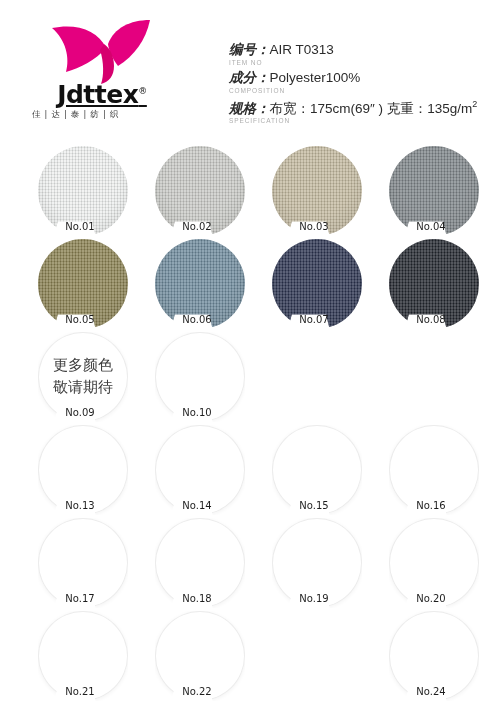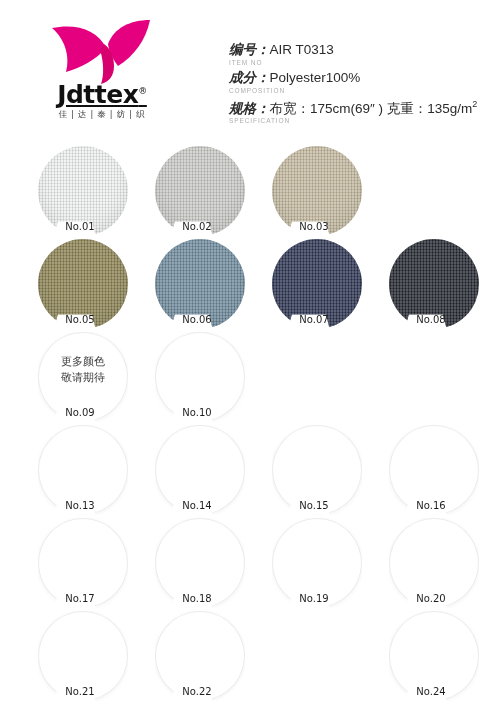--- a/index.html
+++ b/index.html
@@ -56,21 +56,21 @@
   .logo-reg {
     font-size: 9px;
     vertical-align: super;
     font-weight: normal;
   }
   .logo-sub {
     position: absolute;
     left: 0;
     top: 96px;
     width: 140px;
-    text-align: center;
+    text-align: left;
     font-size: 8.5px;
     color: #3a3a3a;
     letter-spacing: 1px;
     line-height: 1;
     white-space: nowrap;
   }
 
   .specs {
     position: absolute;
     left: 229px;
@@ -162,21 +162,21 @@
       inset 0 0 0 1px #ececec,
       0 1px 4px rgba(0,0,0,0.05);
   }
 
   .disc-note {
     position: absolute;
     left: 0;
     top: 22px;
     width: 90px;
     text-align: center;
-    font-size: 11px;
+    font-size: 15px;
     line-height: 1.45;
     color: #3d3d3d;
     white-space: pre-line;
     pointer-events: none;
   }
 
   .disc-label {
     position: absolute;
     left: 14px;
     top: 74px;
@@ -245,20 +245,26 @@
           <div class="disc filled" style="background-color: rgb(201, 202, 198);"></div>
           <div class="disc-label">No.02</div>
         </div>
       </div>
       <div class="cell" style="left: 272px;">
         <div class="disc-wrap">
           <div class="disc filled" style="background-color: rgb(195, 185, 159);"></div>
           <div class="disc-label">No.03</div>
         </div>
       </div>
+      <div class="cell" style="left: 389px;">
+        <div class="disc-wrap">
+          <div class="disc filled" style="background-color: rgb(126, 133, 137);"></div>
+          <div class="disc-label">No.04</div>
+        </div>
+      </div>
     </div>
     <div class="row">
       <div class="cell" style="left: 38px;">
         <div class="disc-wrap">
           <div class="disc filled" style="background-color: rgb(138, 129, 81);"></div>
           <div class="disc-label">No.05</div>
         </div>
       </div>
       <div class="cell" style="left: 155px;">
         <div class="disc-wrap">

